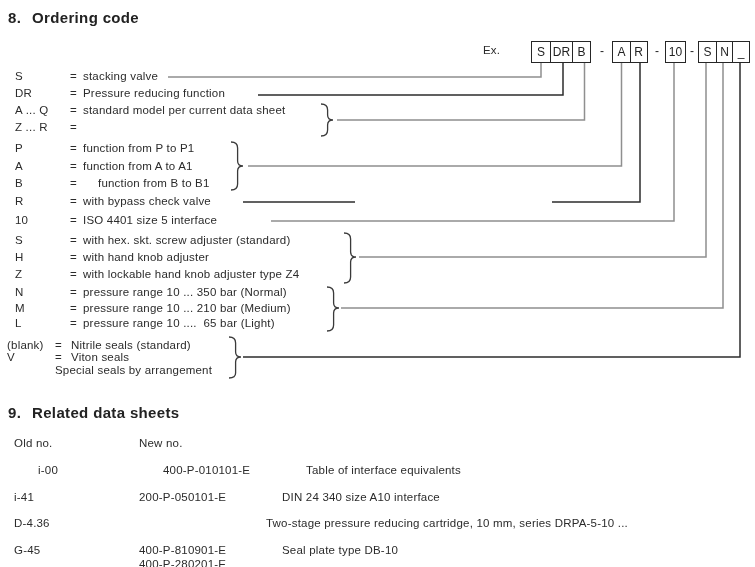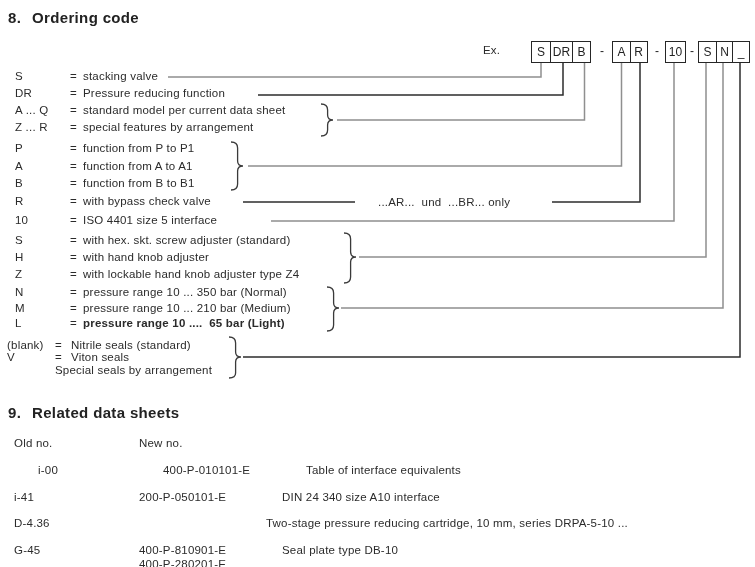--- a/index.html
+++ b/index.html
@@ -90,36 +90,35 @@
         <span style="left: 83px;">Pressure reducing function</span>
       </div>
       <div class="orow" style="top: 103px;">
         <span style="left: 15px;">A ... Q</span>
         <span style="left: 70px;">=</span>
         <span style="left: 83px;">standard model per current data sheet</span>
       </div>
       <div class="orow" style="top: 120px;">
         <span style="left: 15px;">Z ... R</span>
         <span style="left: 70px;">=</span>
-        <span style="left: 83px;">special features by arrangement</span>
       </div>
       <div class="orow" style="top: 141px;">
         <span style="left: 15px;">P</span>
         <span style="left: 70px;">=</span>
         <span style="left: 83px;">function from P to P1</span>
       </div>
       <div class="orow" style="top: 159px;">
         <span style="left: 15px;">A</span>
         <span style="left: 70px;">=</span>
         <span style="left: 83px;">function from A to A1</span>
       </div>
       <div class="orow" style="top: 176px;">
         <span style="left: 15px;">B</span>
         <span style="left: 70px;">=</span>
-        <span style="left: 83px; text-align: right;">function from B to B1</span>
+        <span style="left: 98px; text-align: right;">function from B to B1</span>
       </div>
       <div class="orow" style="top: 194px;">
         <span style="left: 15px;">R</span>
         <span style="left: 70px;">=</span>
         <span style="left: 83px;">with bypass check valve</span>
       </div>
       <div class="orow" style="top: 213px;">
         <span style="left: 15px;">10</span>
         <span style="left: 70px;">=</span>
         <span style="left: 83px;">ISO 4401 size 5 interface</span>
@@ -145,38 +144,37 @@
         <span style="left: 83px;">pressure range 10 ... 350 bar (Normal)</span>
       </div>
       <div class="orow" style="top: 301px;">
         <span style="left: 15px;">M</span>
         <span style="left: 70px;">=</span>
         <span style="left: 83px;">pressure range 10 ... 210 bar (Medium)</span>
       </div>
       <div class="orow" style="top: 316px;">
         <span style="left: 15px;">L</span>
         <span style="left: 70px;">=</span>
-        <span style="left: 83px; font-weight: bold;">pressure range 10 ....  65 bar (Light)</span>
+        <span style="left: 83px;">pressure range 10 ....  65 bar (Light)</span>
       </div>
       <div class="orow" style="top: 338px;">
         <span style="left: 7px;">(blank)</span>
         <span style="left: 55px;">=</span>
         <span style="left: 71px;">Nitrile seals (standard)</span>
       </div>
       <div class="orow" style="top: 350px;">
         <span style="left: 7px;">V</span>
         <span style="left: 55px;">=</span>
         <span style="left: 71px;">Viton seals</span>
       </div>
       <div class="orow" style="top: 363px; margin-left: 48px;">
         <span style="left: 7px;">Special seals by arrangement</span>
       </div>
     </div>
 
-  <div class="note">...AR...  und  ...BR... only</div>
 
   <div class="sec-title" style="left:8px;top:404px;">
     <span class="num">9.</span>
     <span class="txt">Related data sheets</span>
   </div>
 
   <div class="thead-row" style="top:436px;">
     <span style="left:14px;">Old no.</span>
     <span style="left:139px;">New no.</span>
   </div>

